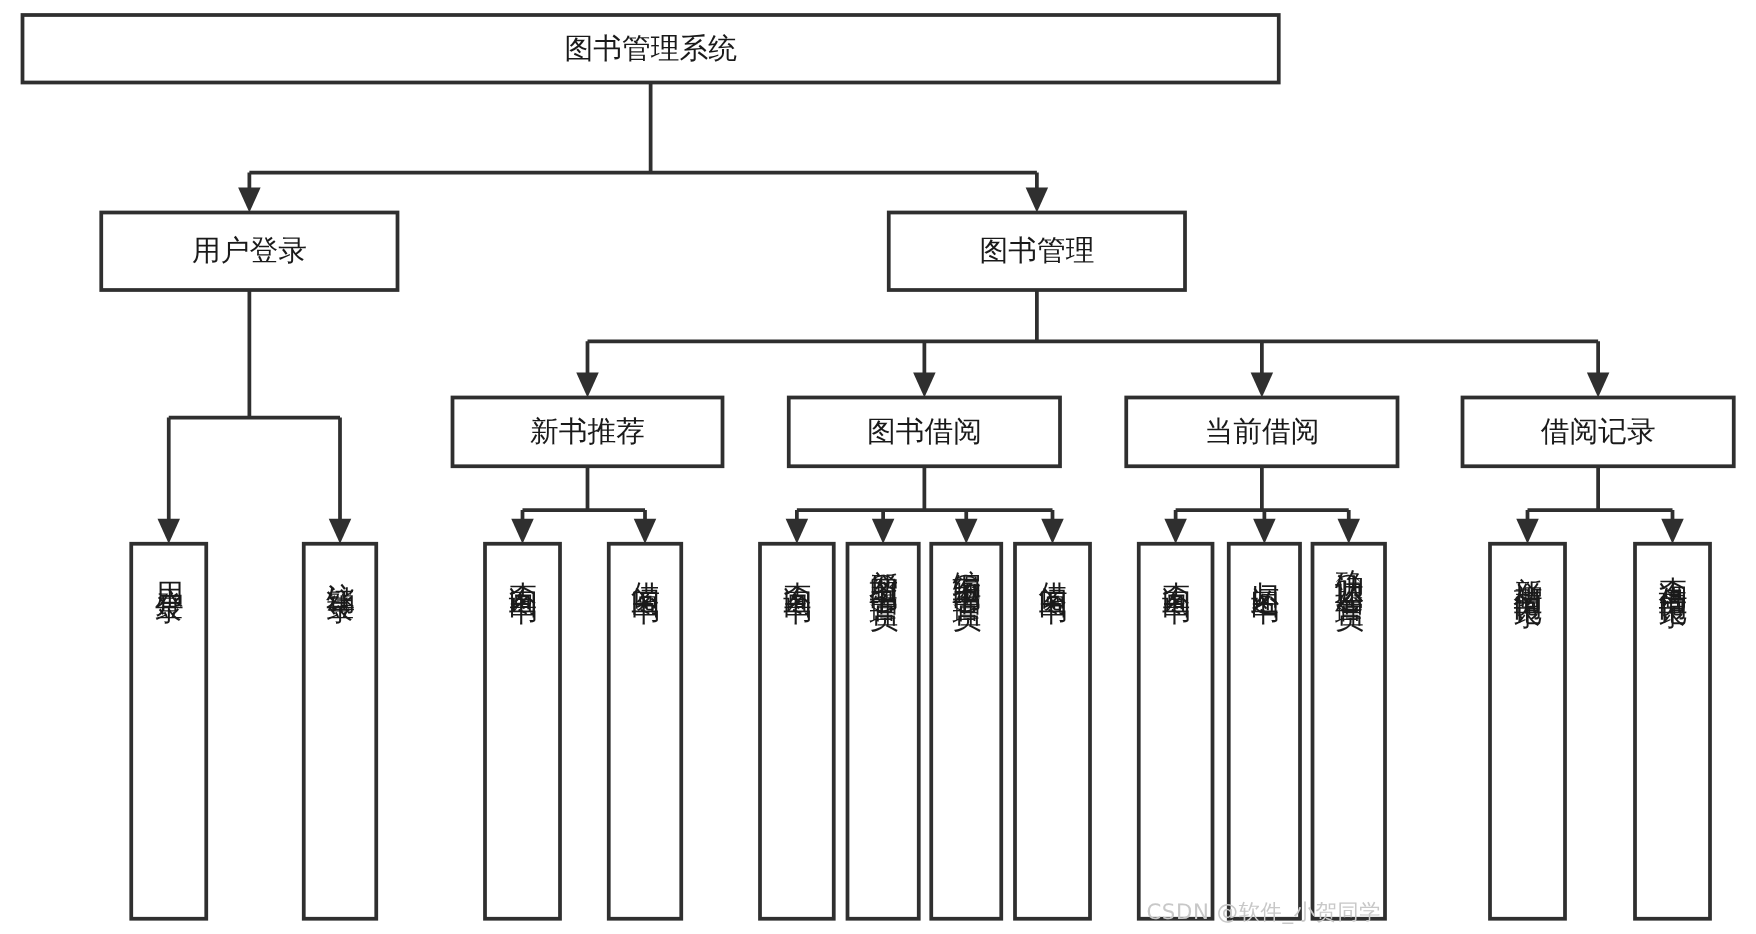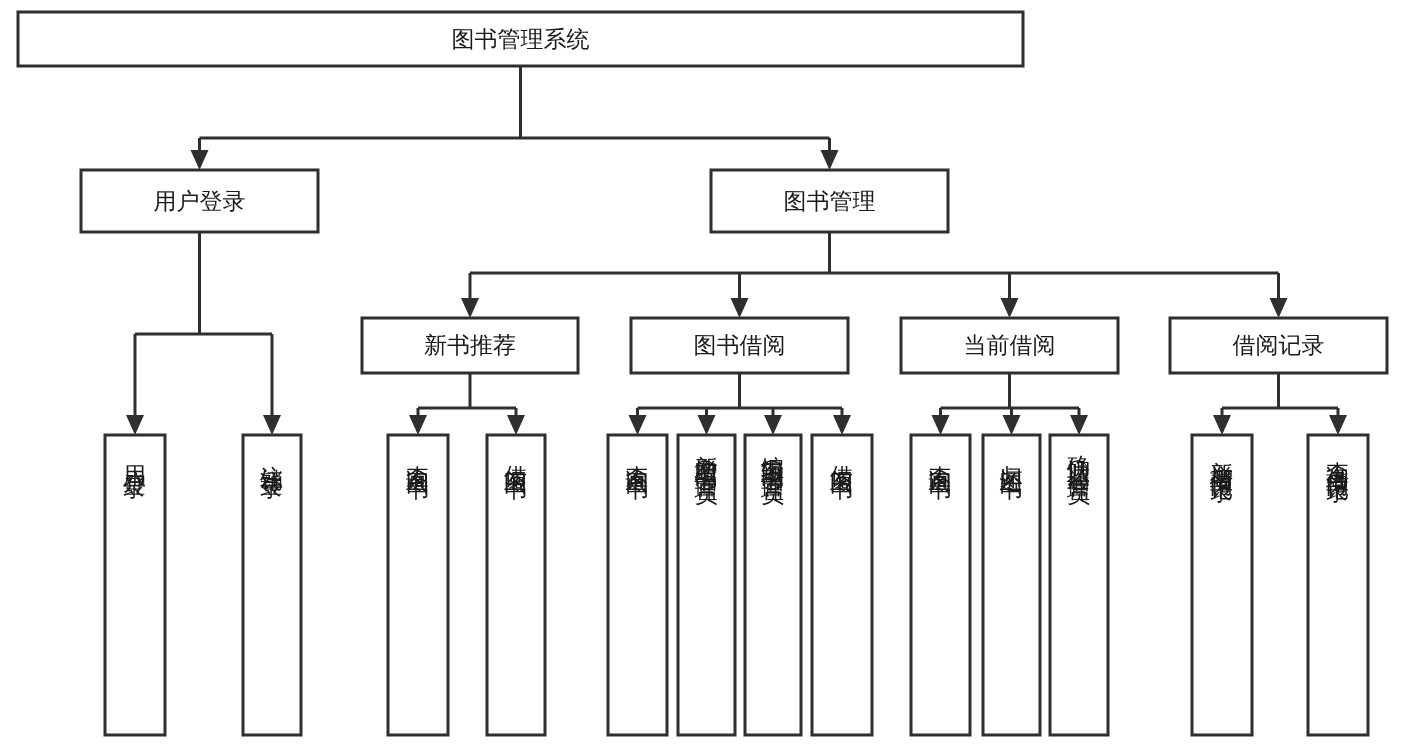--- a/index.html
+++ b/index.html
@@ -222,13 +222,14 @@
         <g>
           <rect x="1192" y="435" width="60" height="300" class="node-rect"></rect>
           <text x="1222" y="455" class="node-label-v" dominant-baseline="hanging" text-anchor="start">新增借阅记录</text>
         </g>
         <g>
           <rect x="1308" y="435" width="60" height="300" class="node-rect"></rect>
           <text x="1338" y="455" class="node-label-v" dominant-baseline="hanging" text-anchor="start">查询借阅记录</text>
         </g>
       </g>
   </svg>
+  <div class="watermark">CSDN @软件_小贺同学</div>
 </div>
 
 </body></html>

